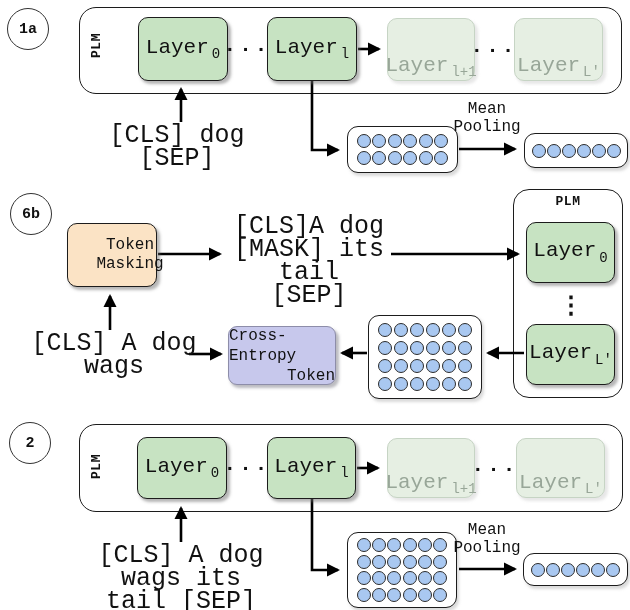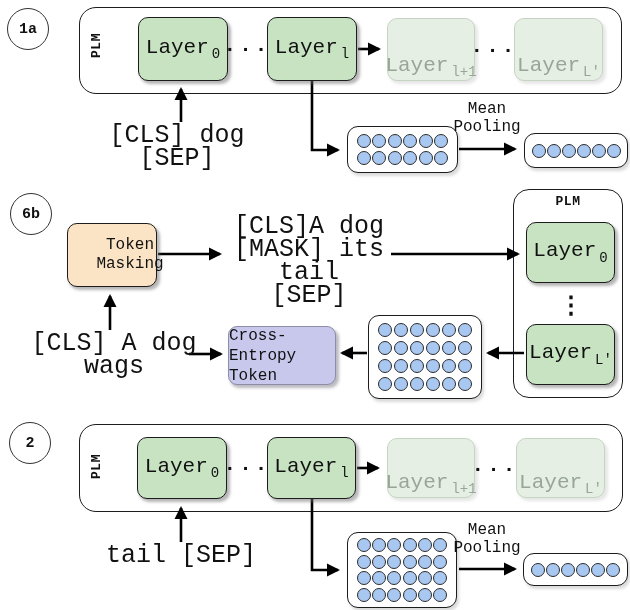--- a/index.html
+++ b/index.html
@@ -24,21 +24,21 @@
   .small{font-size:16px;line-height:18px;}
   .embed{position:absolute;background:#fff;border:1.7px solid #1c1c1c;border-radius:11px;
          display:grid;align-items:center;justify-items:center;box-sizing:border-box;
          box-shadow:2px 2.5px 3px rgba(150,150,150,.35);}
   .tok{width:14px;height:14px;border-radius:50%;background:var(--blue);
        border:1.5px solid #2c2c2c;box-sizing:border-box;}
   .obox{position:absolute;background:var(--orange);border:1.6px solid #1c1c1c;border-radius:10px;
         display:flex;flex-direction:column;align-items:center;justify-content:center;
         font-size:16px;line-height:19px;box-sizing:border-box;box-shadow:2.5px 3px 3px rgba(110,110,110,.5);padding-left:36px;}
   .pbox{position:absolute;background:var(--purple);border:1.4px solid #8d8da9;border-radius:9px;
-        display:flex;flex-direction:column;align-items:flex-start;justify-content:center;
+        display:flex;flex-direction:column;align-items:flex-end;justify-content:center;
         font-size:16px;line-height:20px;box-sizing:border-box;box-shadow:2.5px 3px 3px rgba(120,120,130,.5);}
   .vdots{position:absolute;display:flex;align-items:center;justify-content:center;
          font-size:24px;font-weight:bold;letter-spacing:0;}
   svg.arrows{position:absolute;left:0;top:0;pointer-events:none;}
   svg.arrows path{stroke:#000;stroke-width:2.6;fill:none;}
 </style>
 </head>
 <body>
 
 <div class="stage">
@@ -231,20 +231,21 @@
   </div>
   <div class="layer faded" style="left:387px;top:438px;width:88px;height:60px">
     <span><span>Layer</span><sub>l+1</sub></span>
   </div>
   <div class="dots" style="left:479px;top:456px;width:32px;height:26px">···</div>
   <div class="layer faded" style="left:516px;top:438px;width:89px;height:60px">
     <span><span>Layer</span><sub>L'</sub></span>
   </div>
 
   <div class="txt" style="left:81px;top:544px;width:200px">
+    <div>[CLS] A dog wags its</div>
     <div>tail [SEP]</div>
   </div>
   <div class="txt small" style="left:452px;top:521px;width:70px">
     <div>Mean</div>
     <div>Pooling</div>
   </div>
 
 </div>
 
 </body></html>

